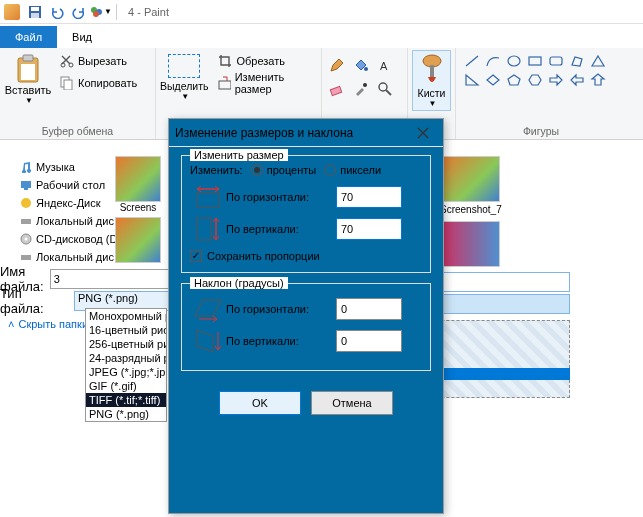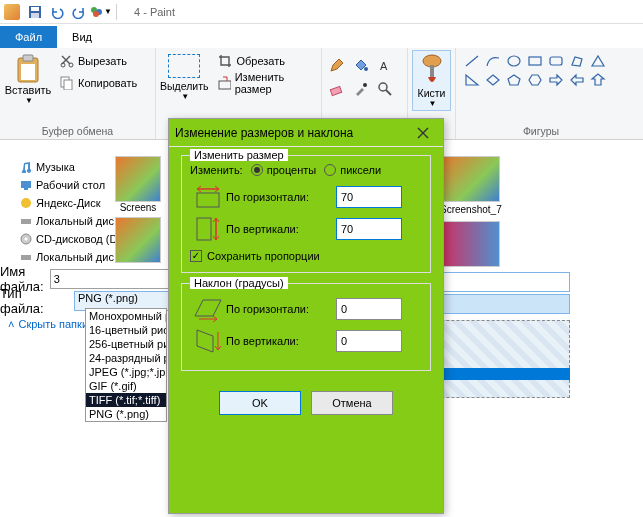--- a/index.html
+++ b/index.html
@@ -2,21 +2,21 @@
 <html><head>
 <meta charset="utf-8">
 <style>
 *{box-sizing:border-box;margin:0;padding:0;font-family:"Segoe UI",Tahoma,sans-serif;font-size:11px;user-select:none}
 body{width:643px;height:517px;background:#fff;overflow:hidden;position:relative}
 .titlebar{height:24px;background:#fff;display:flex;align-items:center;padding:0 4px;border-bottom:1px solid #e0e0e0}
 .titlebar .paint-icon{width:16px;height:16px;background:linear-gradient(135deg,#f0c060,#e08030);border-radius:2px;margin-right:4px}
 .titlebar svg{display:block}
 .qat-btn{width:22px;height:22px;display:flex;align-items:center;justify-content:center;cursor:pointer}
 .qat-sep{width:1px;height:16px;background:#d0d0d0;margin:0 4px}
-.title-text{margin-left:13px;color:#666}
+.title-text{margin-left:7px;color:#666}
 .tabs{height:24px;display:flex;align-items:flex-end;background:#fff}
 .tab{padding:4px 14px;cursor:pointer;border:1px solid transparent}
 .tab.file{background:#1979ca;color:#fff;font-weight:400}
 .tab.active{border:1px solid #d0d0d0;border-bottom:1px solid #f5f6f7;background:#f5f6f7}
 .ribbon{height:92px;background:#f5f6f7;border-bottom:1px solid #d0d0d0;display:flex;position:relative}
 .group{border-right:1px solid #e0e0e0;padding:2px 4px 0;display:flex;flex-direction:column}
 .group-body{flex:1;display:flex;align-items:flex-start}
 .group-label{text-align:center;color:#666;font-size:10.5px;padding:1px 0 2px}
 .big-btn{display:flex;flex-direction:column;align-items:center;width:48px;padding-top:4px;cursor:pointer}
 .small-row{display:flex;align-items:center;height:22px;padding:0 4px;cursor:pointer}
@@ -54,21 +54,21 @@
 .thumbs2 .img{width:60px;height:46px;border:1px solid #ccc;background:linear-gradient(135deg,#e87830,#8ac858 60%,#4080d0);margin-bottom:2px}
 .thumbs2 .img2{width:60px;height:46px;border:1px solid #ccc;background:linear-gradient(90deg,#d03060,#5090d0)}
 
 
 .bluebar1{position:absolute;left:170px;top:272px;width:400px;height:20px;border:1px solid #7eb4ea;background:#fff}
 .bluebar2{position:absolute;left:170px;top:294px;width:400px;height:20px;background:#cce4f7;border:1px solid #7eb4ea}
 .hatched{position:absolute;left:170px;top:320px;width:400px;height:78px;background:repeating-linear-gradient(45deg,#d9e6f2 0 6px,#e8f0f8 6px 12px);border:1px dashed #888}
 .bluebar3{position:absolute;left:380px;top:368px;width:190px;height:12px;background:#0078d7}
 
 
-.dialog{position:absolute;left:168px;top:118px;width:276px;height:396px;background:#84cc16;border:1px solid #999;box-shadow:2px 2px 8px rgba(0,0,0,.25)}
+.dialog{position:absolute;left:168px;top:118px;width:276px;height:396px;background:#0369a1;border:1px solid #999;box-shadow:2px 2px 8px rgba(0,0,0,.25)}
 .dlg-title{height:28px;display:flex;align-items:center;padding:0 6px;border-bottom:1px solid #e5e5e5}
 .dlg-title .t{flex:1;font-size:12px}
 .dlg-title .x{width:28px;height:20px;display:flex;align-items:center;justify-content:center;cursor:pointer}
 .dlg-body{padding:8px 12px 0}
 .fieldset{border:1px solid #ddd;padding:6px 8px 10px;margin-bottom:10px;position:relative}
 .fieldset .legend{position:absolute;top:-7px;left:8px;background:#fff;padding:0 4px;font-size:11px}
 .unit-row{display:flex;align-items:center;gap:8px;margin:2px 0 8px}
 .radio{display:flex;align-items:center;gap:4px;cursor:pointer}
 .radio .r{width:12px;height:12px;border:1px solid #555;border-radius:50%;display:flex;align-items:center;justify-content:center}
 .radio.checked .r::after{content:"";width:6px;height:6px;background:#333;border-radius:50%}

